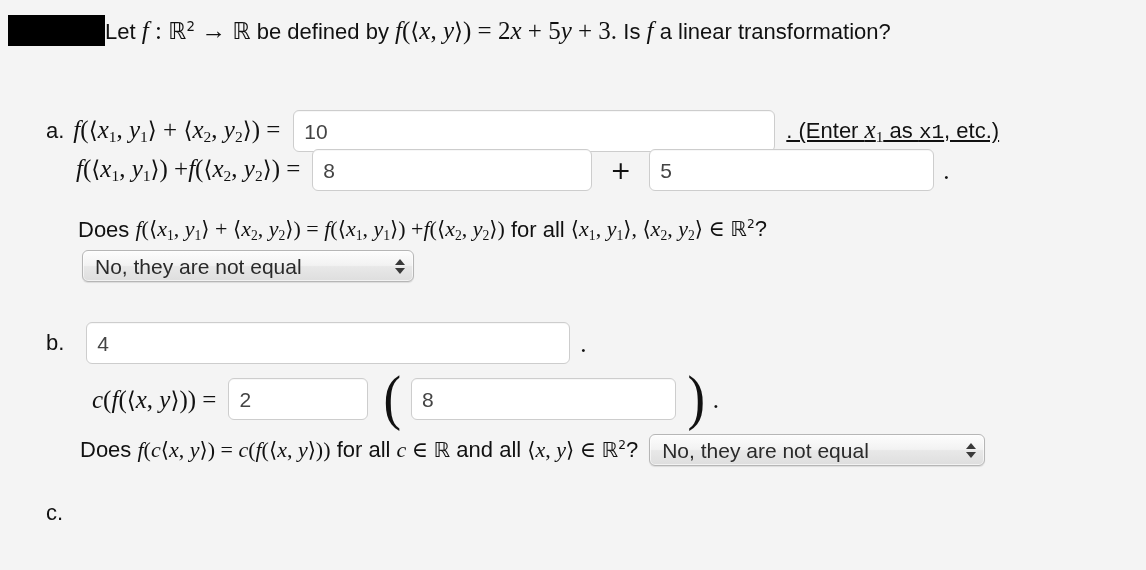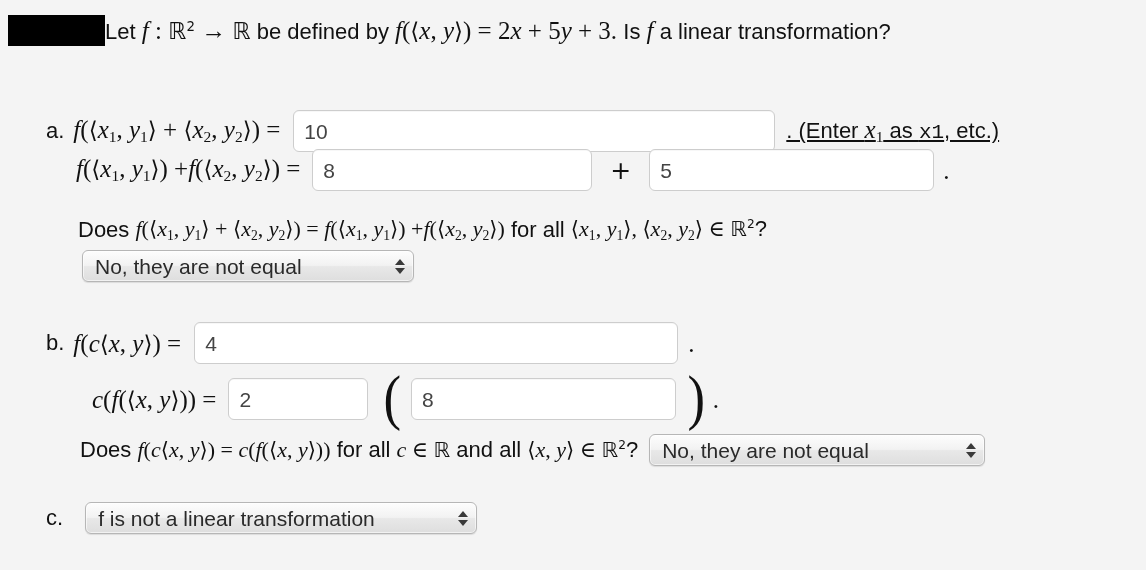--- a/index.html
+++ b/index.html
@@ -204,21 +204,20 @@
       <span class="sel-label">No, they are not equal</span>
       <span class="arrows">
         <span class="tri-up"></span>
           <span class="tri-dn"></span>
       </span>
     </div>
   </div>
 
   <div class="row" style="left:46px; top:322px;">
     <span class="item-label">b.</span>
-    <span><span class="mi">f</span><span class="mn">(</span><span class="mi">c</span><span class="ang">⟨</span><span class="mi">x</span><span class="mn">,&nbsp;</span><span class="mi">y</span><span class="ang">⟩</span><span class="mn">)&nbsp;=</span></span>
     <span class="tinput" style="width:484px; margin-left:13px;">4</span>
     <span class="period" style="margin-left:10px;">.</span>
   </div>
 
   <div class="row" style="left:92px; top:378px;">
     <span><span class="mi">c</span><span class="mn">(</span><span class="mi">f</span><span class="mn">(</span><span class="ang">⟨</span><span class="mi">x</span><span class="mn">,&nbsp;</span><span class="mi">y</span><span class="ang">⟩</span><span class="mn">))&nbsp;=</span></span>
     <span class="tinput" style="width:140px; margin-left:12px;">2</span>
     <span class="bigparen" style="margin:0 8px 0 14px;">(</span>
     <span class="tinput" style="width:265px;">8</span>
     <span class="bigparen" style="margin:0 2px 0 10px;">)</span>
@@ -236,22 +235,15 @@
       <span class="sel-label">No, they are not equal</span>
       <span class="arrows">
         <span class="tri-up"></span>
           <span class="tri-dn"></span>
       </span>
     </div>
   </div>
 
   <div class="row" style="left:46px; top:502px;">
     <span class="item-label">c.</span>
-    <div class="sel" style="width:392px; margin-left:13px;">
-      <span class="sel-label">f is not a linear transformation</span>
-      <span class="arrows">
-        <span class="tri-up"></span>
-          <span class="tri-dn"></span>
-      </span>
-    </div>
   </div>
 
 </div>
 
 </body></html>

